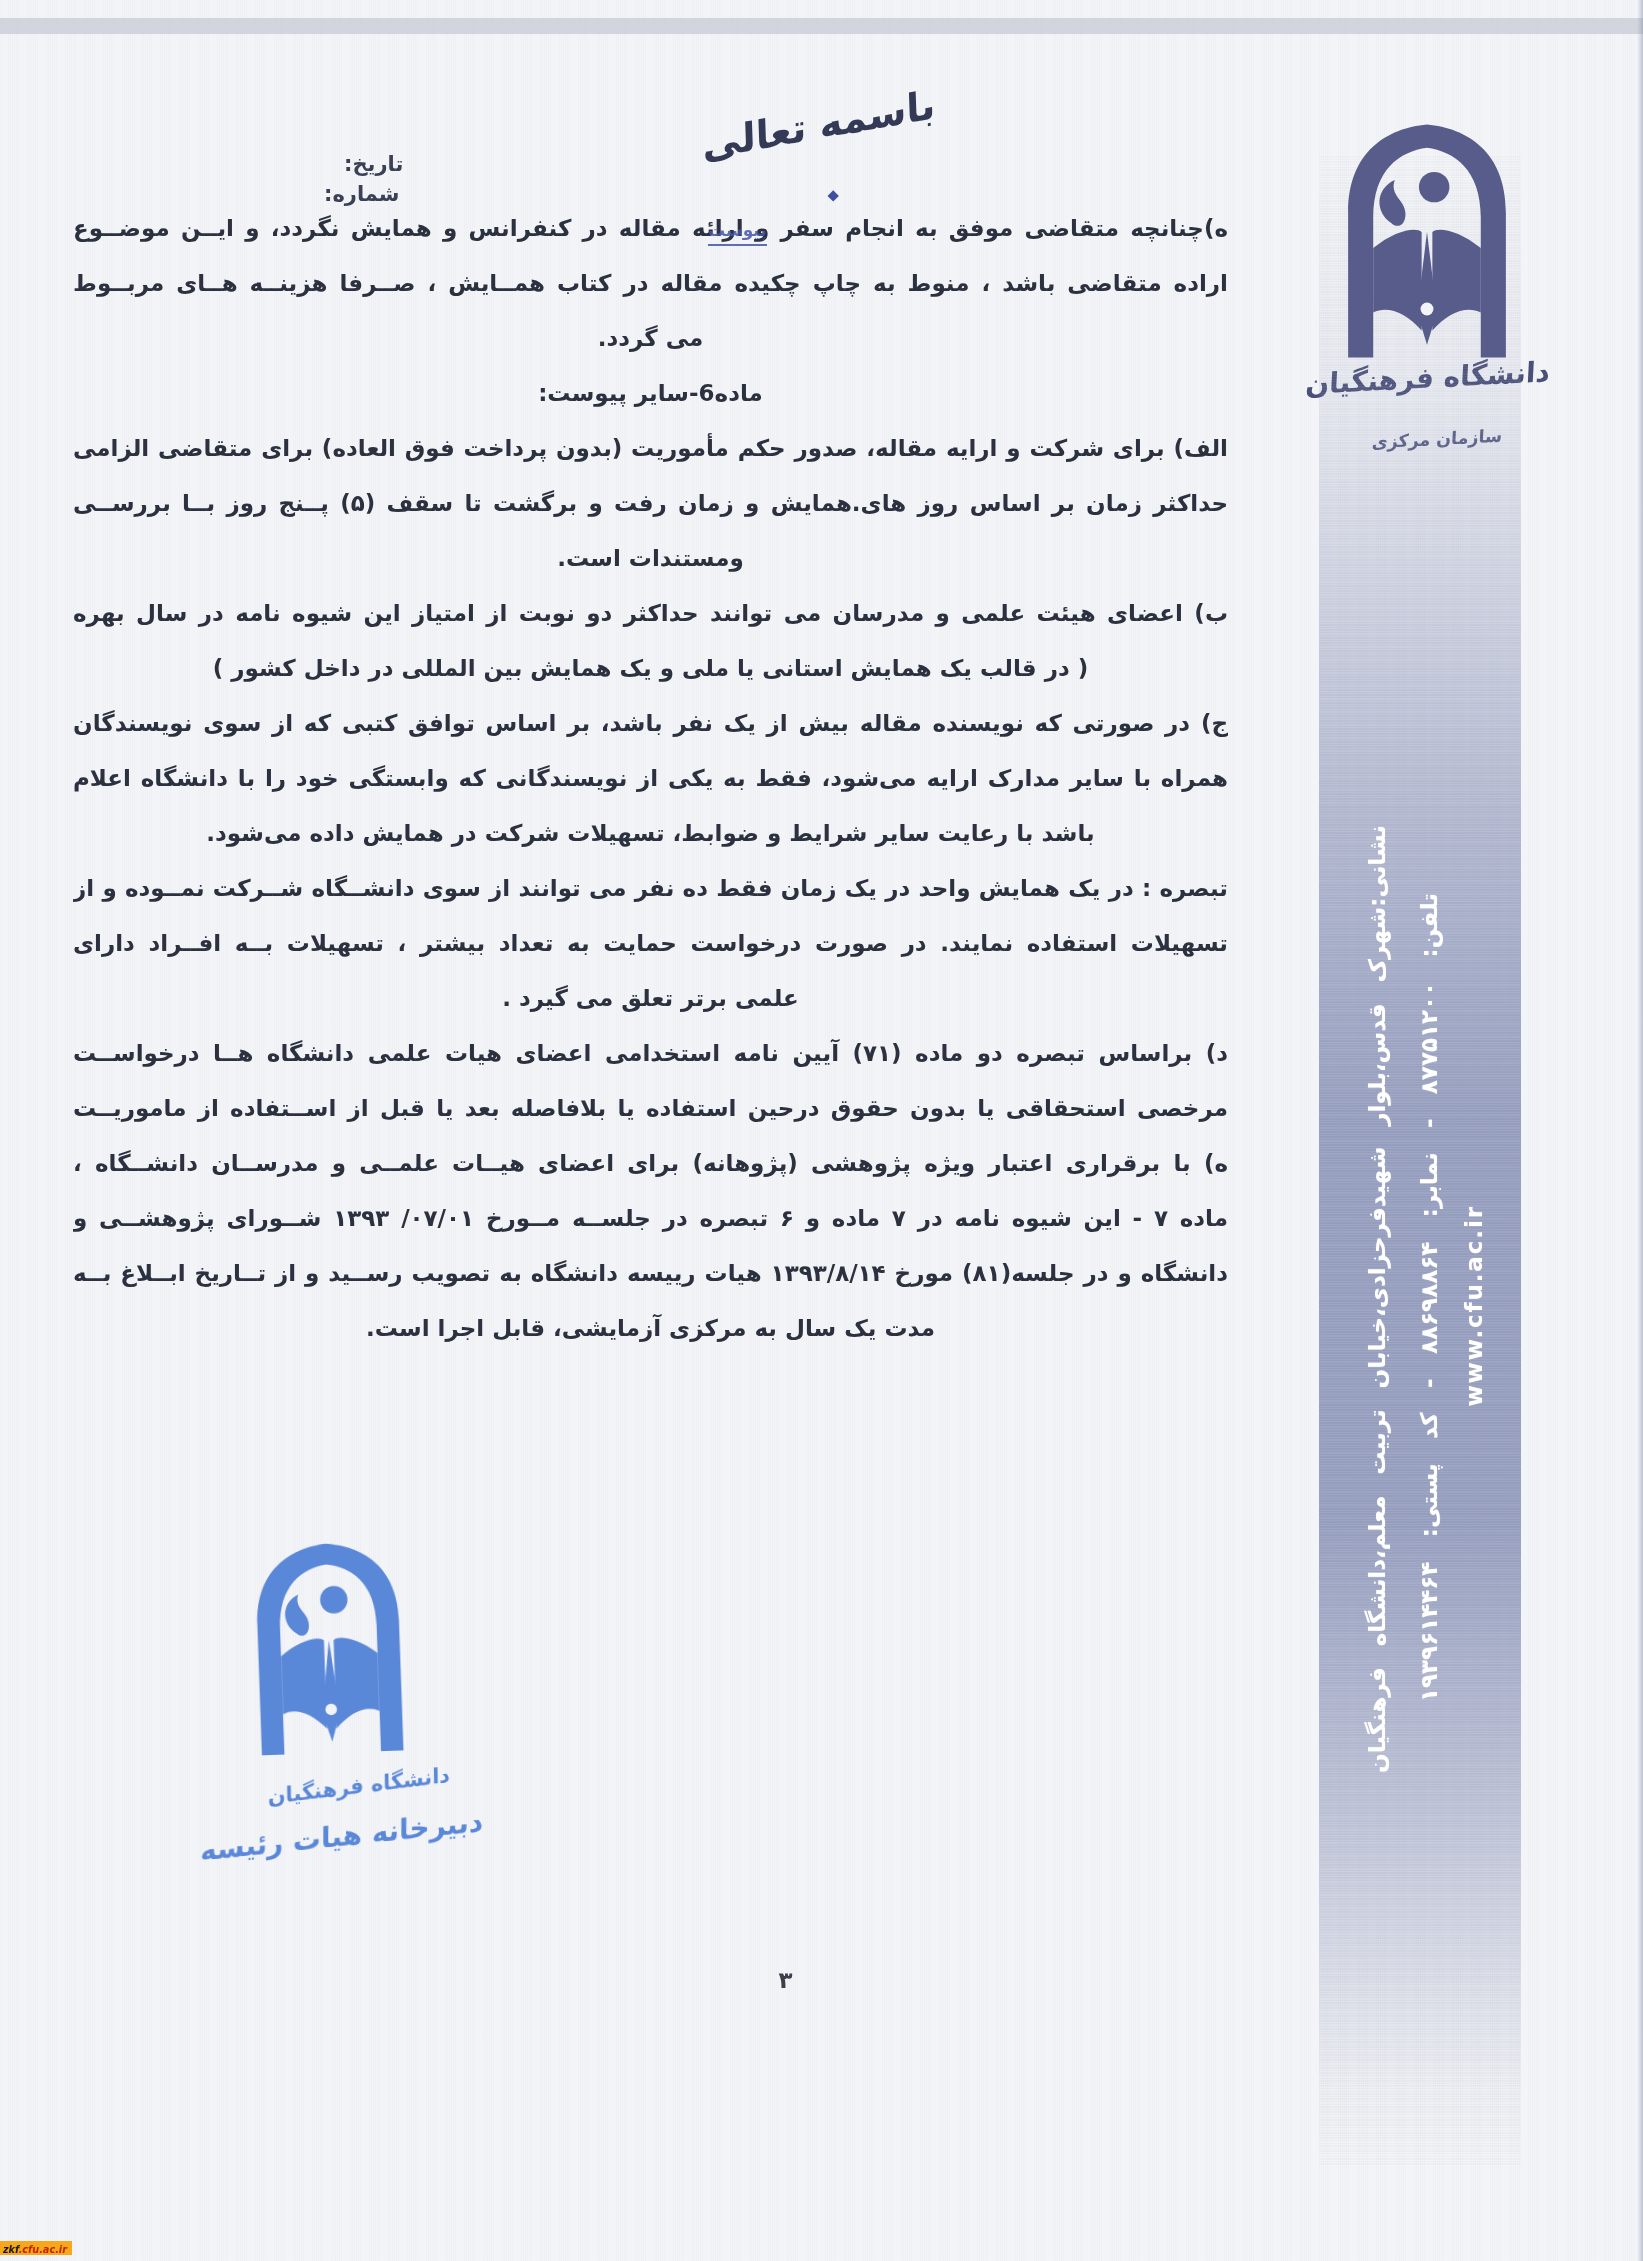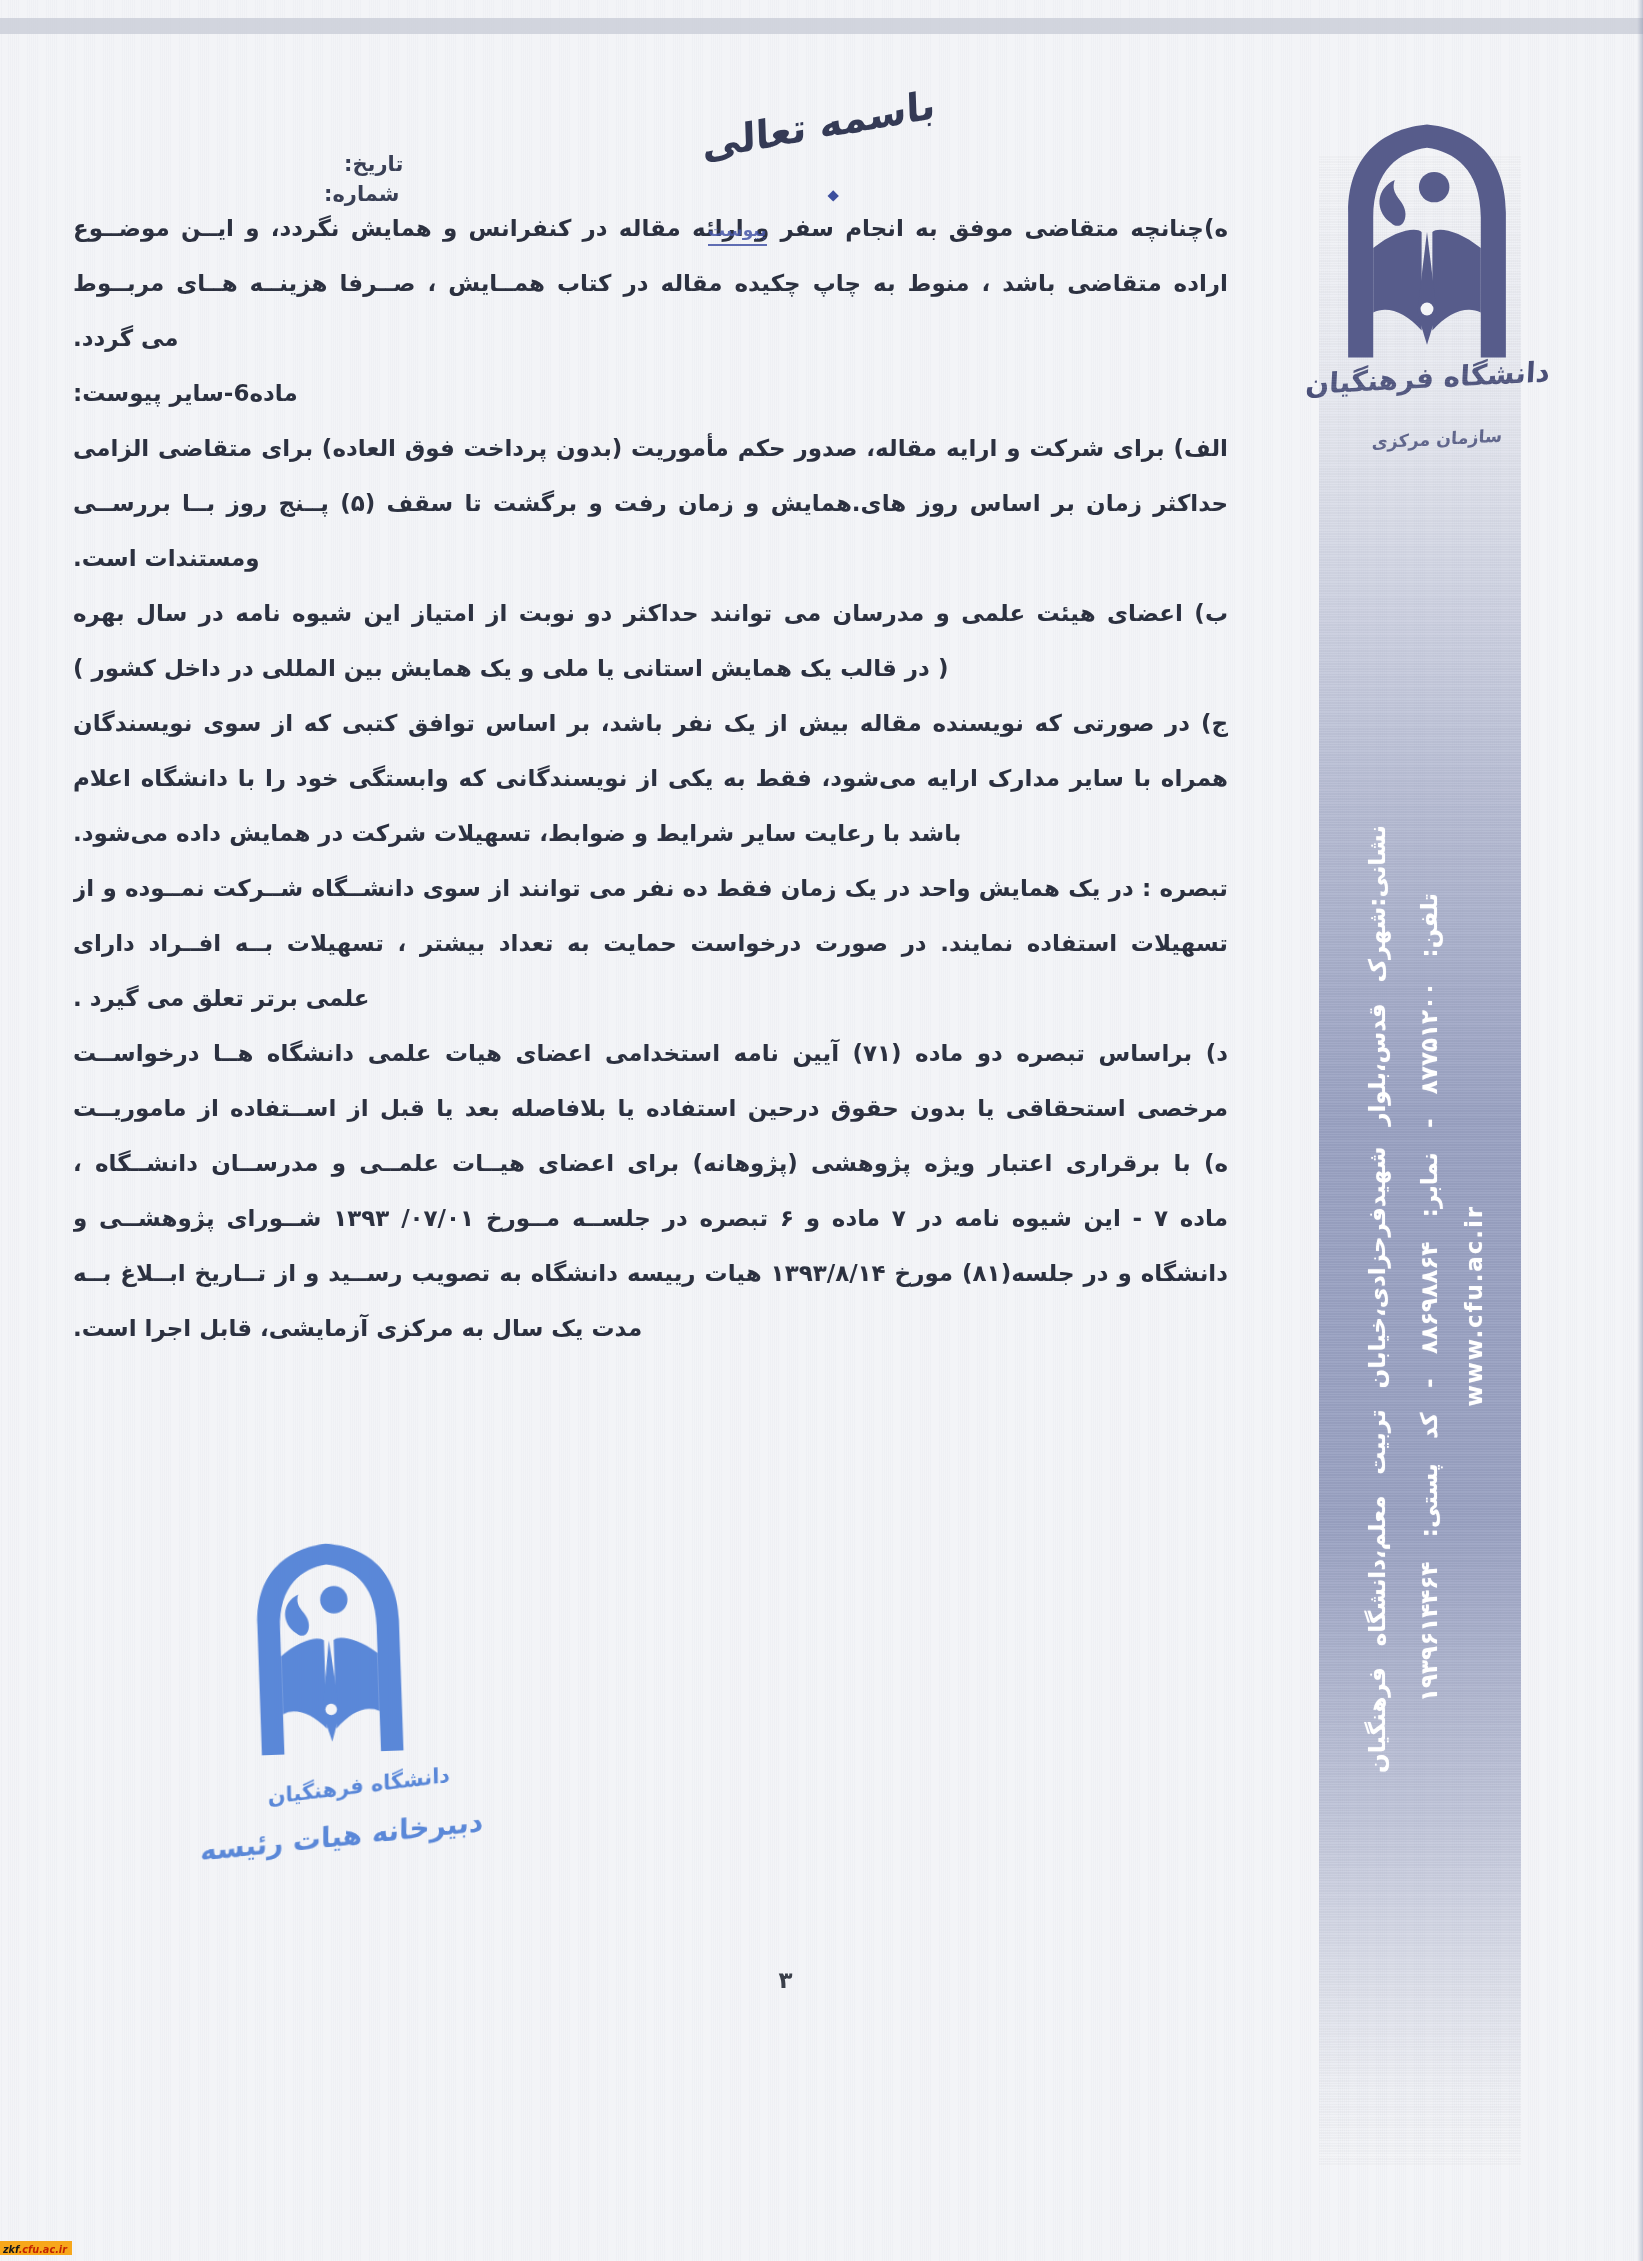--- a/index.html
+++ b/index.html
@@ -38,21 +38,21 @@
   .org-name{
     position:absolute;left:1325px;top:429px;width:226px;text-align:center;
     color:#565b82;font-size:17.4px;font-weight:bold;white-space:nowrap;
     transform:rotate(-3deg) skewX(-6deg);
   }
   
   .body-text{
     position:absolute;left:74px;top:201px;width:1155px;
     direction:rtl;color:#2c3140;font-size:23px;font-weight:bold;
   }
-  .line{height:55px;line-height:55px;text-align:left;white-space:nowrap;}
+  .line{height:55px;line-height:55px;text-align:center;white-space:nowrap;}
   .line.full{text-align:justify;text-align-last:justify;white-space:normal;
     overflow:hidden;}
   .attachment-link{
     position:absolute;left:709px;top:217px;
     color:#4656a8;font-size:17px;font-weight:bold;
     border-bottom:2.6px solid #4656a8;opacity:.85;line-height:27px;
     z-index:5;
   }
   
   .band{

